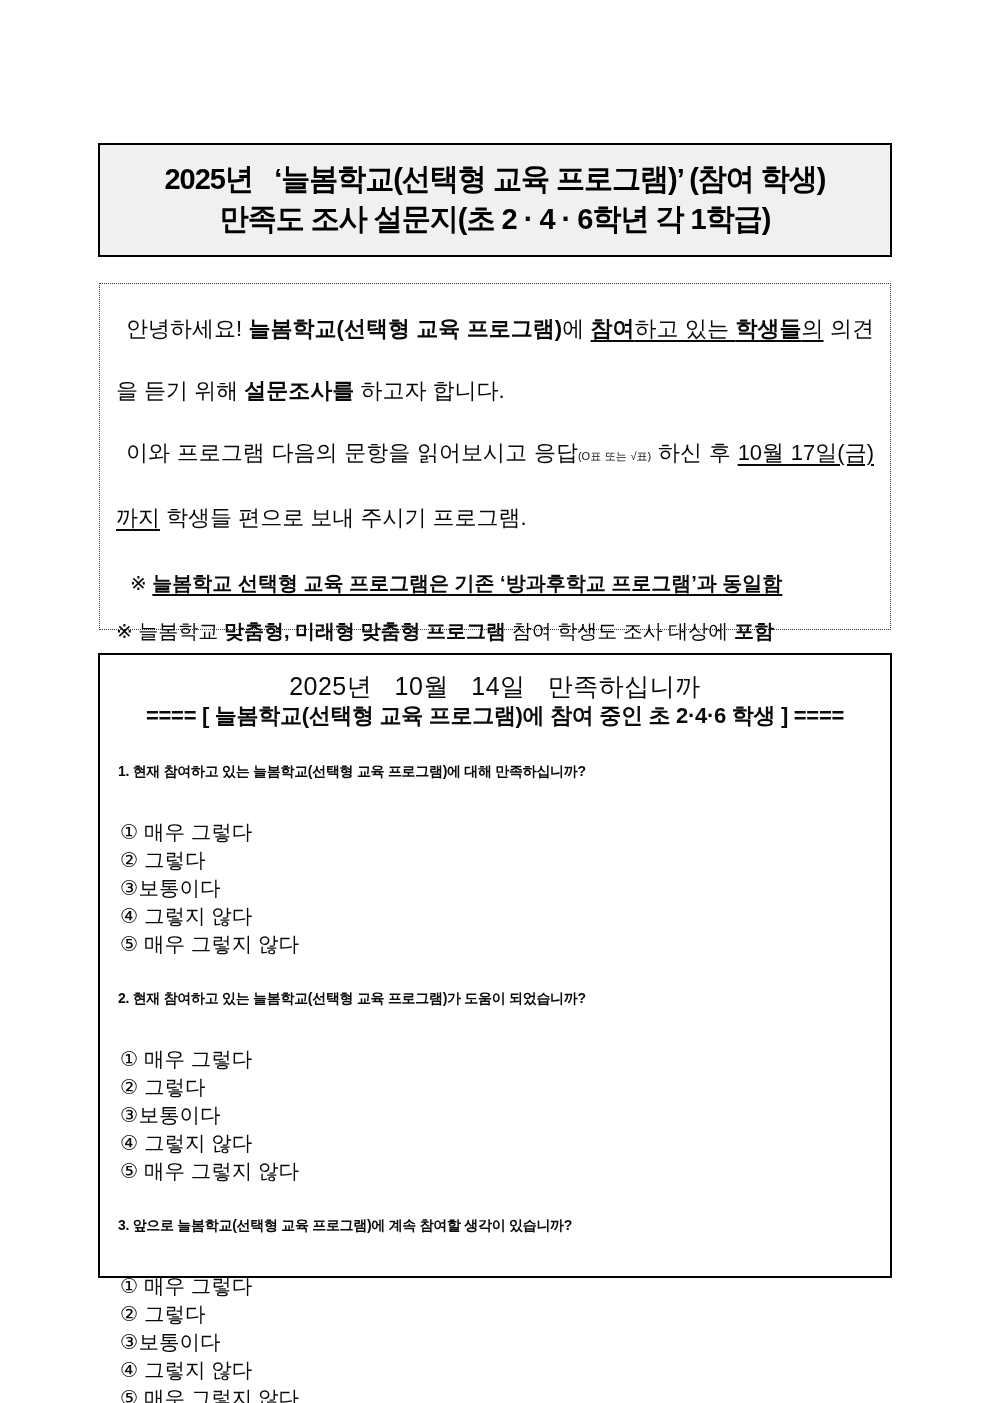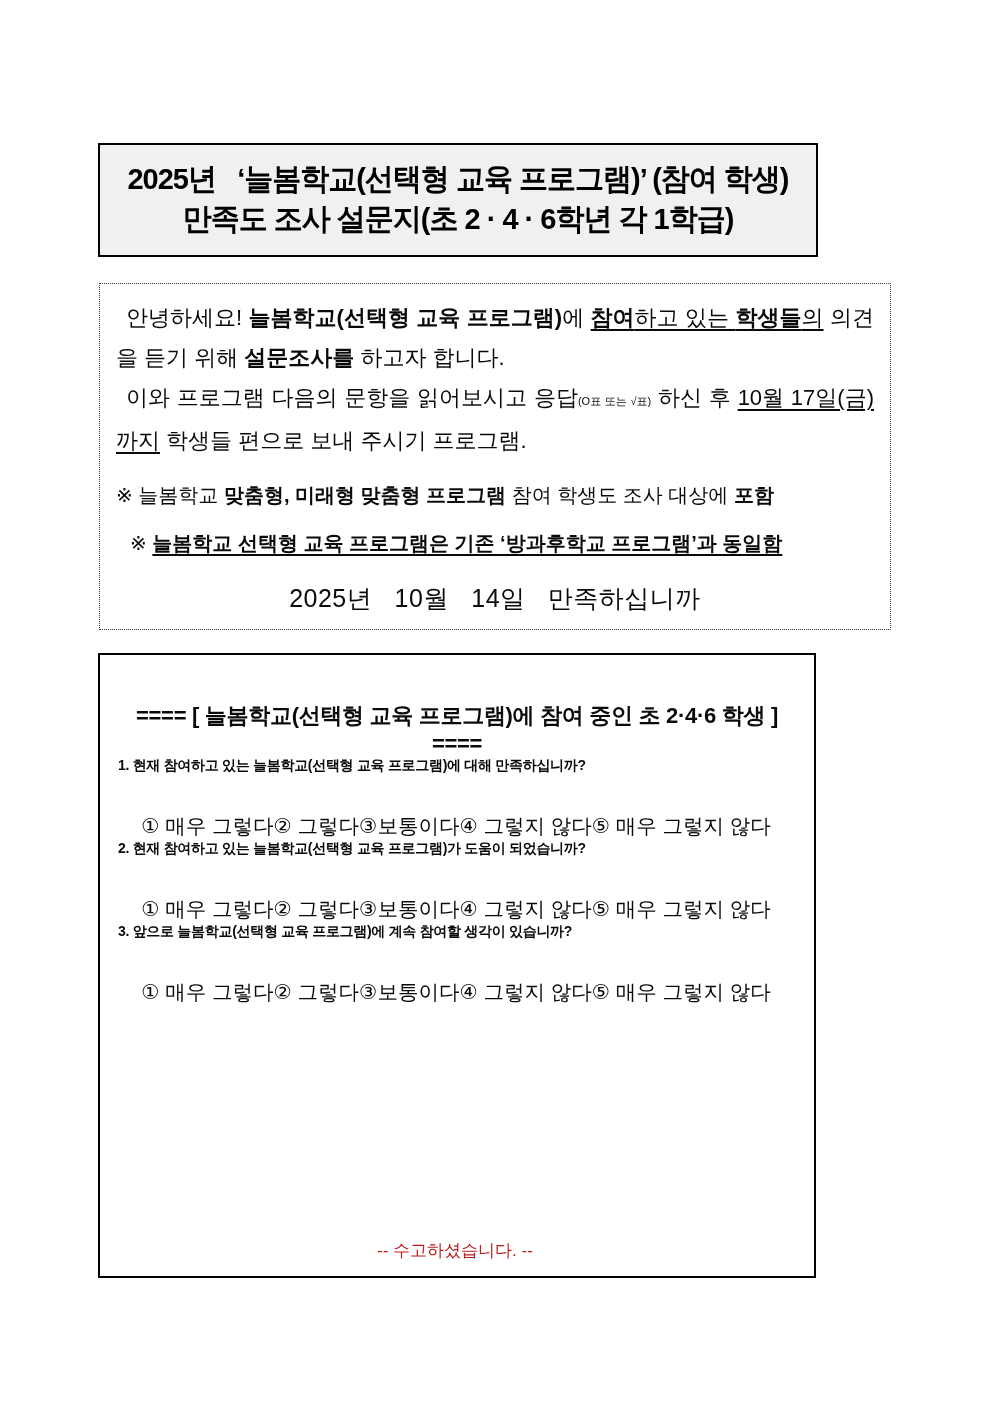--- a/index.html
+++ b/index.html
@@ -7,89 +7,89 @@
   body {
     width: 992px; height: 1403px;
     font-family: "Liberation Sans", "DejaVu Sans", sans-serif;
     color: #0a0a0a;
     position: relative;
   }
   .page { position: relative; width: 992px; height: 1403px; background: #ffffff; }
 
   
   .title-box {
-    position: absolute; left: 98px; top: 143px; width: 720px; height: 114px;
+    position: absolute; left: 98px; top: 143px; width: 794px; height: 114px;
     background: #f0f0f0;
     border: 2px solid #000;
     display: flex; flex-direction: column; align-items: center; justify-content: center;
   }
   .title-line {
     font-size: 29px; font-weight: 900; letter-spacing: -1px;
     white-space: pre-wrap; color: #000;
     transform: scaleY(1.04);
   }
 
   
   .notice-box {
     position: absolute; left: 99px; top: 283px; width: 792px; height: 347px;
     border: 1px dotted #333;
     padding: 14px 16px 0 16px;
   }
   .body-text {
-    font-size: 22px; line-height: 40px; text-align: justify;
+    font-size: 22px; line-height: 62px; text-align: justify;
     text-indent: 10px; color: #0a0a0a;
   }
   .note { font-size: 20px; margin-top: 21px; }
   .note-indent { padding-left: 14px; }
   .date-line {
     font-size: 25px; text-align: center; margin-top: 25px;
     white-space: pre-wrap; letter-spacing: 0.5px;
   }
   .b { font-weight: 800; }
   .u { text-decoration: underline; text-underline-offset: 4px; }
   .small { font-size: 11px; }
 
   
   .survey-box {
-    position: absolute; left: 98px; top: 653px; width: 718px; height: 625px;
+    position: absolute; left: 98px; top: 653px; width: 794px; height: 625px;
     border: 2px solid #000;
     padding: 22px 18px 12px 18px;
-    display: flex; flex-direction: column;
+    display: flex; flex-direction: column; gap: 32px;
   }
   .survey-header {
     font-size: 22px; font-weight: 800; text-align: center; margin-top: 24px;
     letter-spacing: -0.3px;
   }
   .question-text {
     font-size: 14px; font-weight: 800; letter-spacing: -0.3px;
   }
   .options-row {
-    display: flex; justify-content: center;
-    margin-top: 37px; font-size: 20.5px; padding: 0 4px 0 2px;
+    display: flex; justify-content: flex-start;
+    margin-top: 37px; font-size: 20.5px; padding: 0 4px 0 2px; flex-direction: column;
   }
   .survey-footer {
     margin-top: auto; text-align: center; font-size: 17px; color: #b91c1c;
     padding-right: 4px; padding-bottom: 2px;
   }
 </style>
 </head>
 <body>
 
 <div class="page">
 
   <div class="title-box">
     <div class="title-line">2025년   ‘늘봄학교(선택형 교육 프로그램)’ (참여 학생)</div>
     <div class="title-line">만족도 조사 설문지(초 2 · 4 · 6학년 각 1학급)</div>
   </div>
 
   <div class="notice-box">
     <p class="body-text"><span>안녕하세요! </span><span class="b">늘봄학교(선택형 교육 프로그램)</span><span>에 </span><span class="b u">참여</span><span class="u">하고 있는 </span><span class="b u">학생들</span><span class="u">의</span><span> 의견을 듣기 위해 </span><span class="b">설문조사를</span><span> 하고자 합니다.</span></p>
     <p class="body-text"><span>이와 프로그램 다음의 문항을 읽어보시고 응답</span><span class="small">(O표 또는 √표)</span><span> 하신 후 </span><span class="u">10월 17일(금)까지</span><span> 학생들 편으로 보내 주시기 프로그램.</span></p>
+    <p class="note note-indent"><span>※ </span><span class="b u">늘봄학교 선택형 교육 프로그램은 기존 ‘방과후학교 프로그램’과 동일함</span></p>
     <p class="note"><span>※ 늘봄학교 </span><span class="b">맞춤형, 미래형 맞춤형 프로그램</span><span> 참여 학생도 조사 대상에 </span><span class="b">포함</span></p>
-    <p class="note note-indent"><span>※ </span><span class="b u">늘봄학교 선택형 교육 프로그램은 기존 ‘방과후학교 프로그램’과 동일함</span></p>
     <p class="date-line">2025년   10월   14일   만족하십니까</p>
   </div>
 
   <div class="survey-box">
     <div class="survey-header">==== [ 늘봄학교(선택형 교육 프로그램)에 참여 중인 초 2·4·6 학생 ] ====</div>
 
     <div>
       <div class="question-text">1. 현재 참여하고 있는 늘봄학교(선택형 교육 프로그램)에 대해 만족하십니까?</div>
       <div class="options-row">
         <span class="option">① 매우 그렇다</span>

